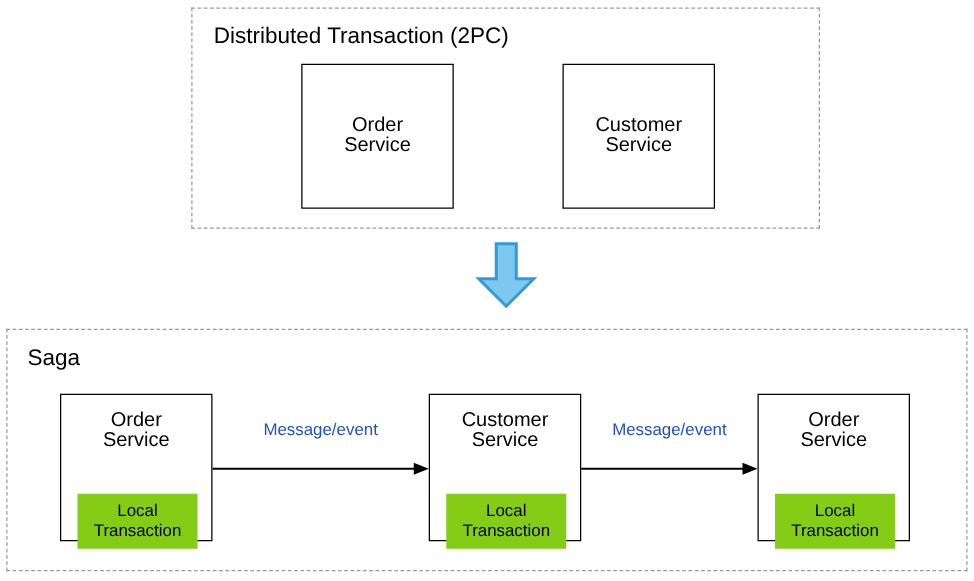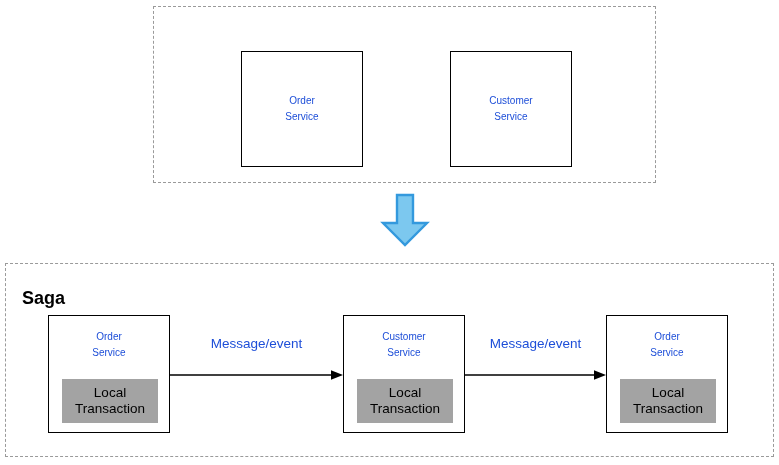--- a/index.html
+++ b/index.html
@@ -39,46 +39,47 @@
     position: absolute;
     border: 1.4px solid #000000;
     background: #ffffff;
     box-sizing: border-box;
   }
   .service-label {
     position: absolute;
     left: 0;
     right: 0;
     text-align: center;
-    font-size: 10px;
+    font-size: 16px;
     line-height: 16px;
-    color: #1d4ed8;
+    color: #000000;
     white-space: pre-line;
   }
   .service-label.centered {
     top: 50%;
     transform: translateY(-50%);
   }
   .service-label.upper {
     top: 13px;
   }
 
   
   .local-txn {
     position: absolute;
-    background: #a3a3a3;
+    background: #84cc16;
     display: flex;
     align-items: center;
     justify-content: center;
     text-align: center;
     font-size: 13.5px;
     line-height: 16px;
     color: #000000;
     white-space: pre-line;
     box-sizing: border-box;
+    margin-top: 16px;
   }
 
   
   .msg-arrow {
     position: absolute;
     height: 14px;
   }
   .msg-arrow svg {
     display: block;
     overflow: visible;
@@ -98,40 +99,41 @@
   }
   .blue-arrow svg { display: block; }
 </style>
 </head>
 <body>
 
 <div id="canvas">
 
   <div class="group" style="left:153px; top:6px; width:503px; height:177px;"></div>
 
+  <div class="group-title" style="left:171px; top:18px;">Distributed Transaction (2PC)</div>
 
   <div class="service-box" style="left:241px; top:51px; width:122px; height:116px;">
     <div class="service-label centered">Order
 Service</div>
   </div>
 
   <div class="service-box" style="left:450px; top:51px; width:122px; height:116px;">
     <div class="service-label centered">Customer
 Service</div>
   </div>
 
   <div class="blue-arrow" style="left:379px; top:193px; width:52px; height:54px;">
     <svg width="52" height="54" viewBox="0 0 52 54">
       <polygon points="18,2 34,2 34,30 48,30 26,52 4,30 18,30" fill="#7CC8EF" stroke="#3399DD" stroke-width="2.4" stroke-linejoin="miter"></polygon>
     </svg>
   </div>
 
   <div class="group" style="left:5px; top:263px; width:769px; height:194px;"></div>
 
-  <div class="group-title" style="left:22px; top:288px;font-weight:bold;">Saga</div>
+  <div class="group-title" style="left:22px; top:276px;">Saga</div>
 
   <div class="service-box" style="left:48px; top:315px; width:122px; height:118px;">
     <div class="service-label upper">Order
 Service</div>
     <div class="local-txn" style="left:13px; top:63px; width:96px; height:44px;">Local
 Transaction</div>
   </div>
 
   <div class="msg-label" style="left:170px; top:336px; width:173px;">Message/event</div>
   <div class="msg-arrow" style="left:170px; top:368px; width:173px;">

